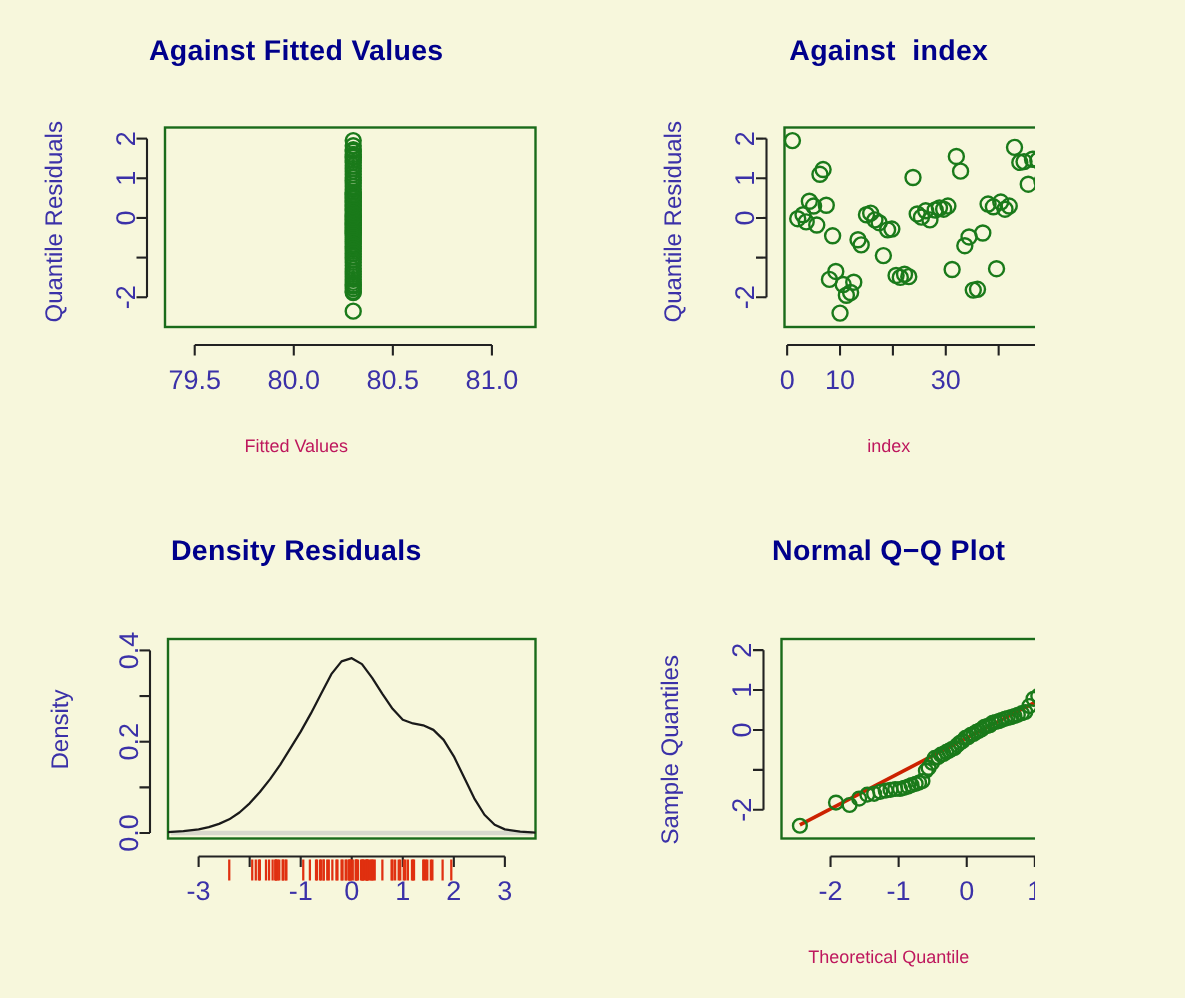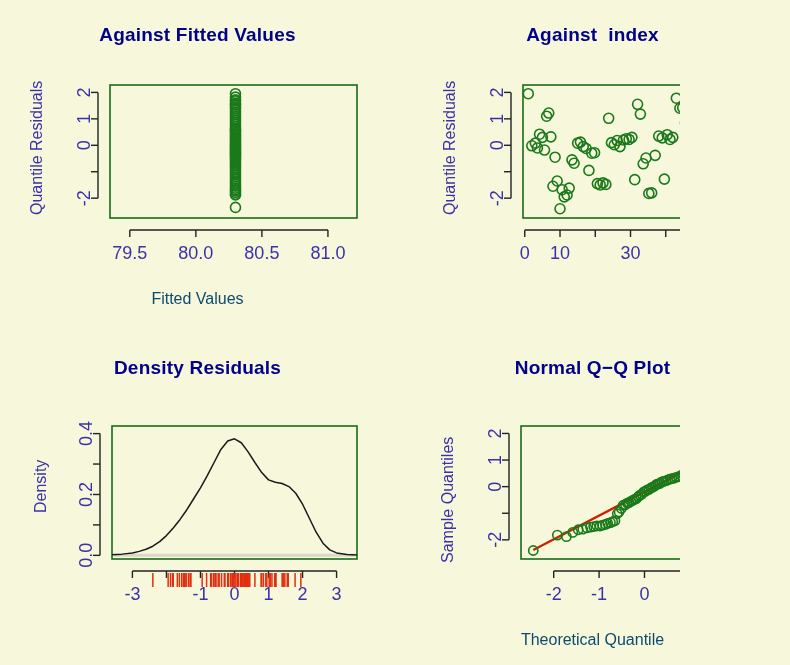--- a/index.html
+++ b/index.html
@@ -7,20 +7,21 @@
     padding: 0;
     background: #f7f7dc;
   }
   #root {
     position: relative;
     width: 680px;
     height: 665px;
     background: #f7f7dc;
     font-family: "Liberation Sans", sans-serif;
     overflow: hidden;
+    padding-left: 10px;
   }
   .panel {
     position: absolute;
     width: 395px;
     height: 332px;
   }
   #panel-tl { left: 0;   top: 0; }
   #panel-tr { left: 395px; top: 0; }
   #panel-bl { left: 0;   top: 333px; }
   #panel-br { left: 395px; top: 333px; }
@@ -44,22 +45,22 @@
     top: 0;
     width: 395px;
     height: 332px;
   }
 
   .axis-title-x {
     position: absolute;
     left: 0;
     width: 395px;
     text-align: center;
-    font-size: 16px;
-    color: #0c4a6e;
+    font-size: 12px;
+    color: #be185d;
   }
   .axis-title-y {
     position: absolute;
     font-size: 16px;
     color: #3b31a8;
     transform-origin: 0 0;
     transform: rotate(-90deg);
     white-space: nowrap;
   }
 
@@ -279,20 +280,21 @@
           <circle cx="337.7482014388489" cy="124.13320079522863" r="5" fill="none" stroke="#1a7a1a" stroke-width="1.6"></circle>
           <circle cx="341.273381294964" cy="146.6083499005964" r="5" fill="none" stroke="#1a7a1a" stroke-width="1.6"></circle>
           <circle cx="344.7985611510792" cy="159.8290258449304" r="5" fill="none" stroke="#1a7a1a" stroke-width="1.6"></circle>
           <circle cx="348.32374100719426" cy="137.35387673956262" r="5" fill="none" stroke="#1a7a1a" stroke-width="1.6"></circle>
           <circle cx="351.84892086330933" cy="129.4214711729622" r="5" fill="none" stroke="#1a7a1a" stroke-width="1.6"></circle>
           <circle cx="355.37410071942446" cy="150.57455268389663" r="5" fill="none" stroke="#1a7a1a" stroke-width="1.6"></circle>
           <circle cx="358.8992805755396" cy="133.3876739562624" r="5" fill="none" stroke="#1a7a1a" stroke-width="1.6"></circle>
           <circle cx="362.42446043165467" cy="117.52286282306162" r="5" fill="none" stroke="#1a7a1a" stroke-width="1.6"></circle>
         </g>
       </svg>
+    <div class="axis-title-x" style="top:290px">index</div>
     <div class="axis-title-y" style="left:46px; top:215px">Quantile Residuals</div>
   </div>
 
   <div class="panel" id="panel-bl">
     <div class="panel-title">Density Residuals</div>
     <svg class="plotsvg" id="svg-bl">
         <rect x="112" y="93" width="245" height="133" fill="none" stroke="#1a6b1a" stroke-width="1.6"></rect>
         <line x1="132.41666666666666" y1="238" x2="336.5833333333333" y2="238" stroke="#222" stroke-width="1.4"></line>
         <line x1="132.41666666666666" y1="238" x2="132.41666666666666" y2="245" stroke="#222" stroke-width="1.4"></line>
         <text x="132.41666666666666" y="267" fill="#3b31a8" font-size="18" font-family="&quot;Liberation Sans&quot;, sans-serif" text-anchor="middle">-3</text>

